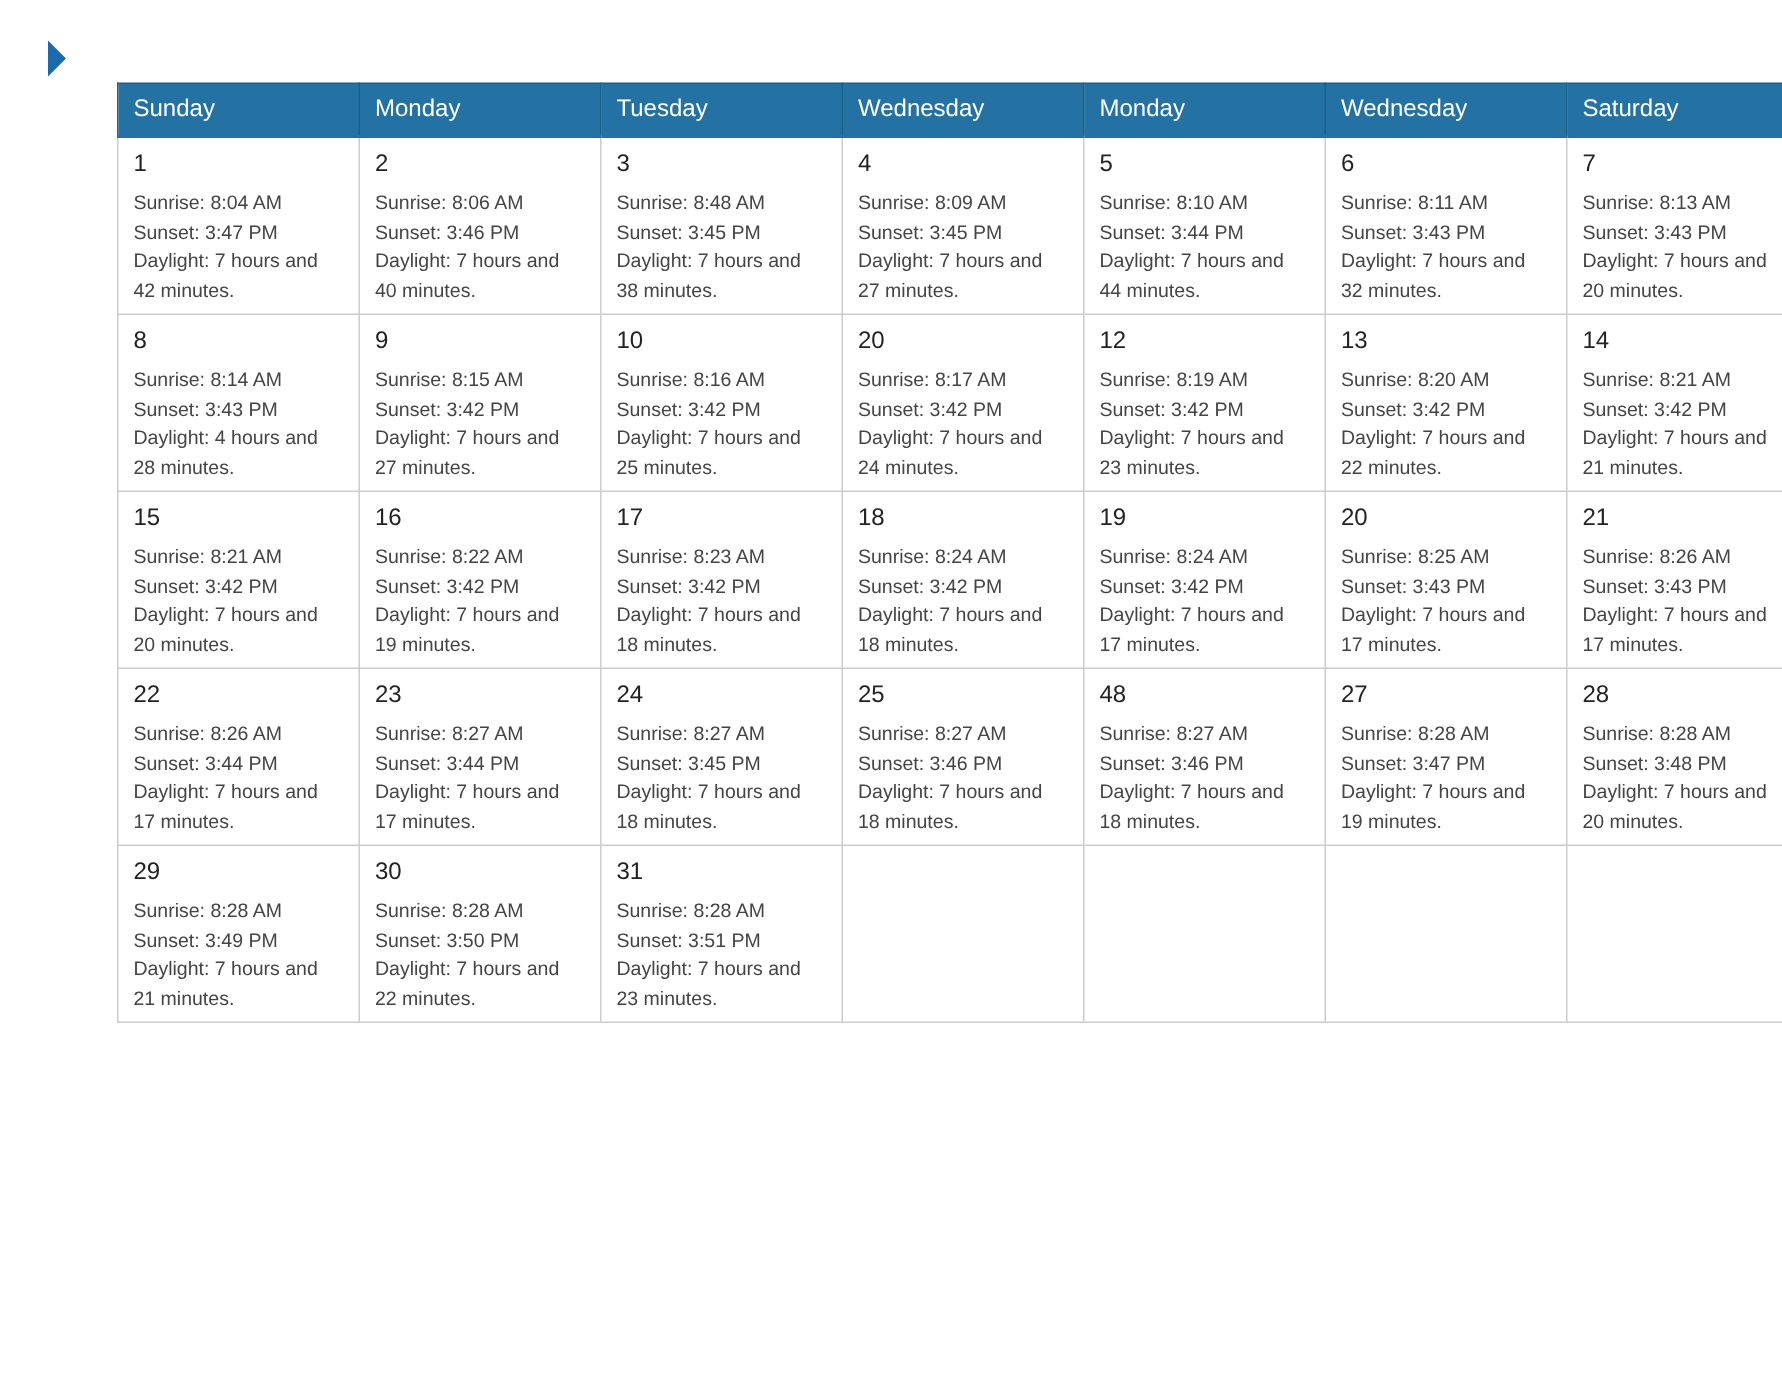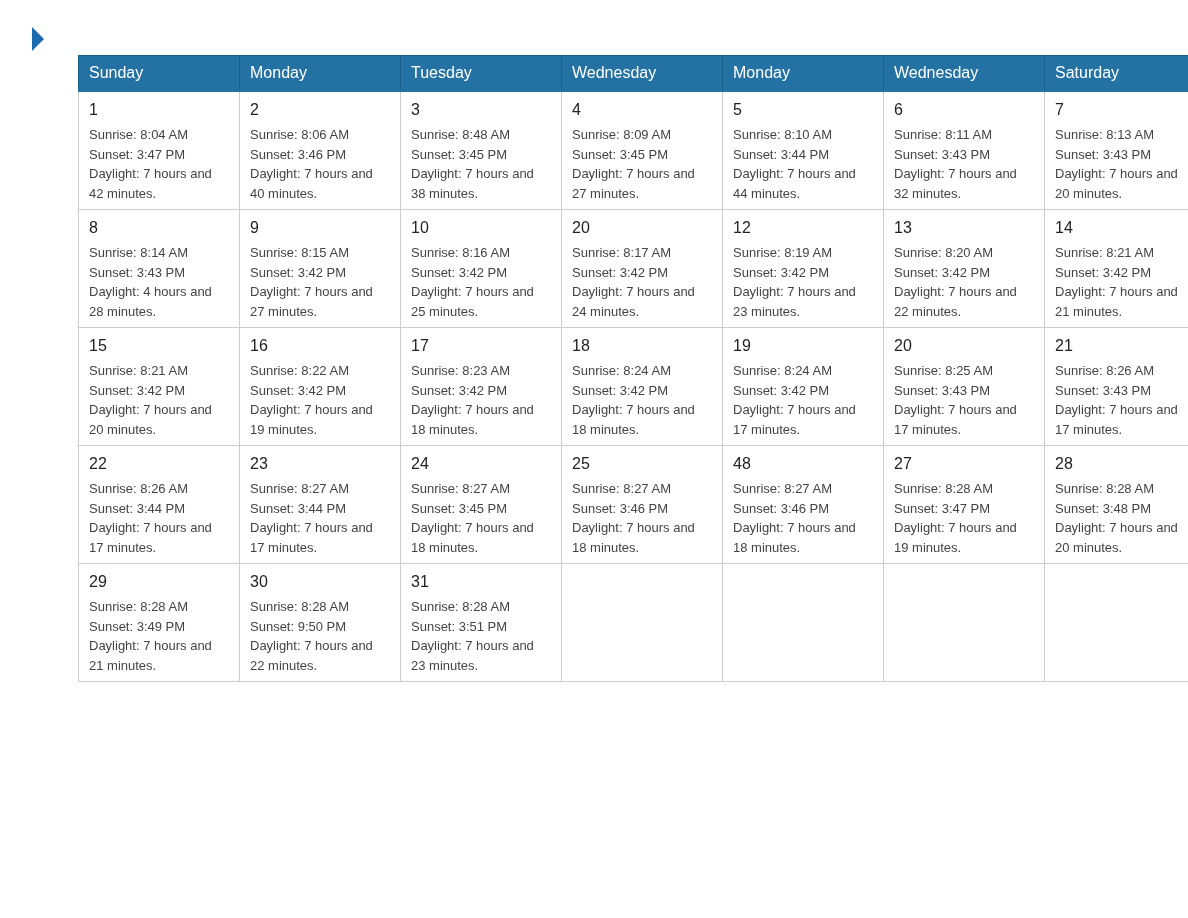--- a/index.html
+++ b/index.html
@@ -261,21 +261,21 @@
 <span class="day-info">Sunset: 3:48 PM</span><br>
 <span class="day-info">Daylight: 7 hours and 20 minutes.</span></td>
       </tr>
       <tr>
         <td><span class="day-number">29</span>
 <span class="day-info">Sunrise: 8:28 AM</span><br>
 <span class="day-info">Sunset: 3:49 PM</span><br>
 <span class="day-info">Daylight: 7 hours and 21 minutes.</span></td>
         <td><span class="day-number">30</span>
 <span class="day-info">Sunrise: 8:28 AM</span><br>
-<span class="day-info">Sunset: 9:50 PM</span><br>
+<span class="day-info">Sunset: 3:50 PM</span><br>
 <span class="day-info">Daylight: 7 hours and 22 minutes.</span></td>
         <td><span class="day-number">31</span>
 <span class="day-info">Sunrise: 8:28 AM</span><br>
 <span class="day-info">Sunset: 3:51 PM</span><br>
 <span class="day-info">Daylight: 7 hours and 23 minutes.</span></td>
         <td></td>
         <td></td>
         <td></td>
         <td></td>
       </tr>

